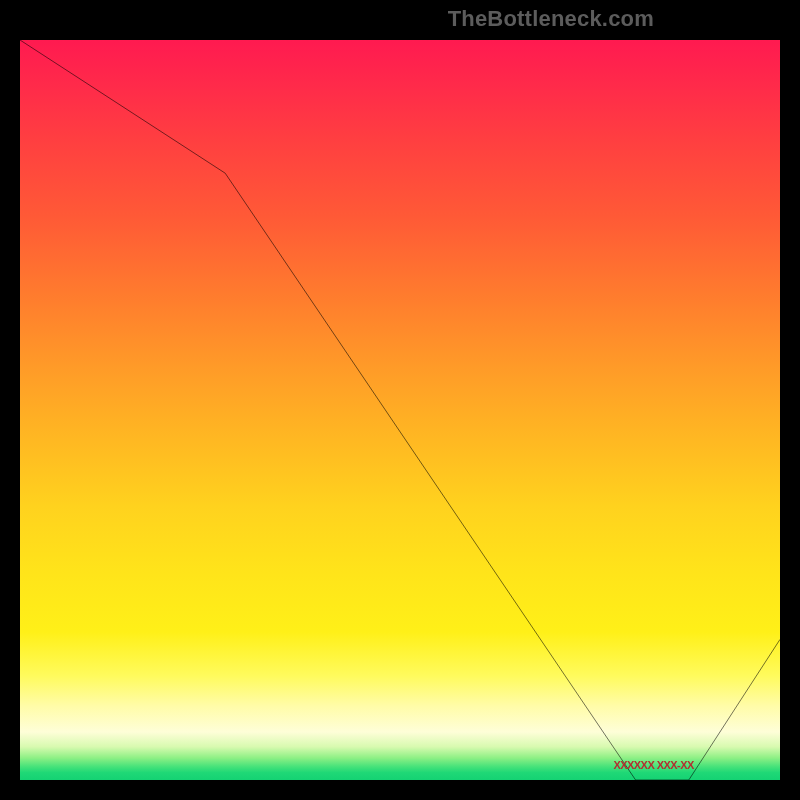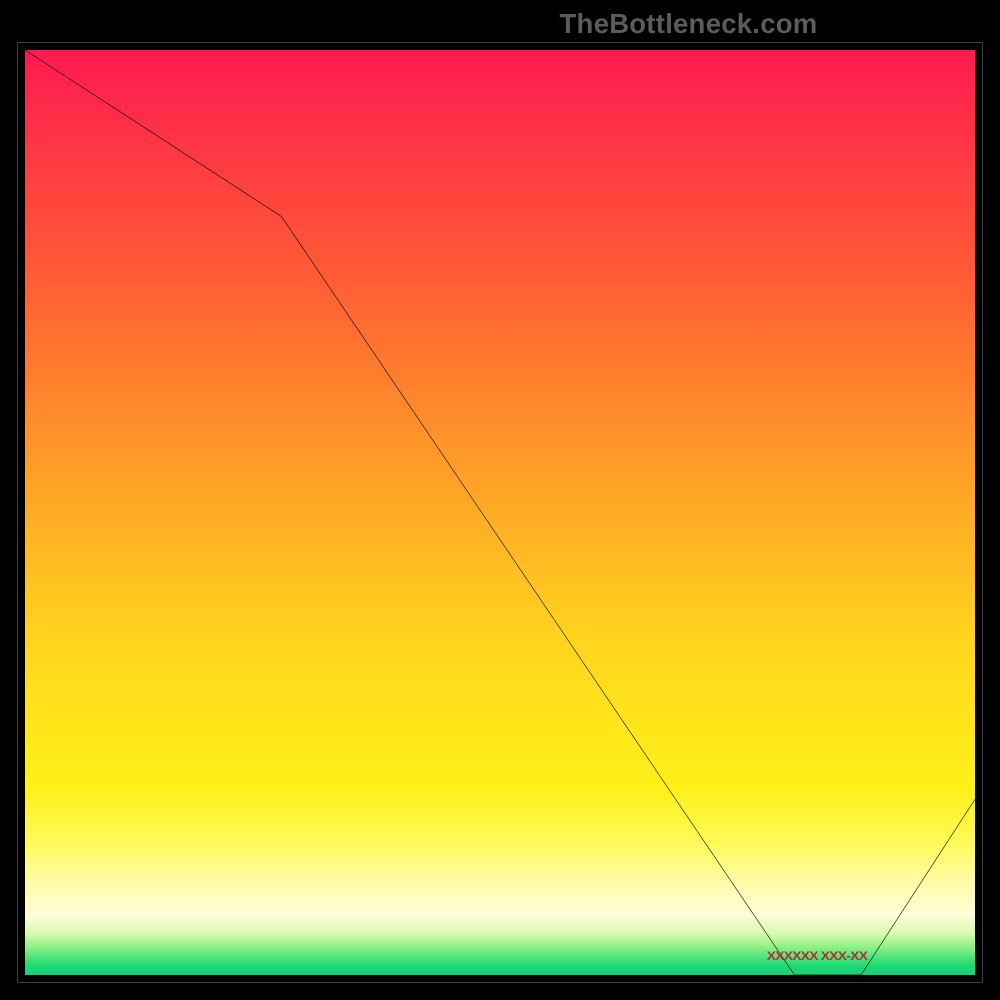--- a/index.html
+++ b/index.html
@@ -19,21 +19,21 @@
     font-weight: 600;
     color: #5c5c5c;
     letter-spacing: 0.2px;
   }
   .plot-frame {
     position: absolute;
     left: 14px;
     top: 34px;
     width: 772px;
     height: 752px;
-    background: #ffffff;
+    background: #eab308;
   }
   
   .gradient-area {
     position: absolute;
     left: 6px;
     top: 6px;
     right: 6px;
     bottom: 6px;
     background: linear-gradient(
       to bottom,

